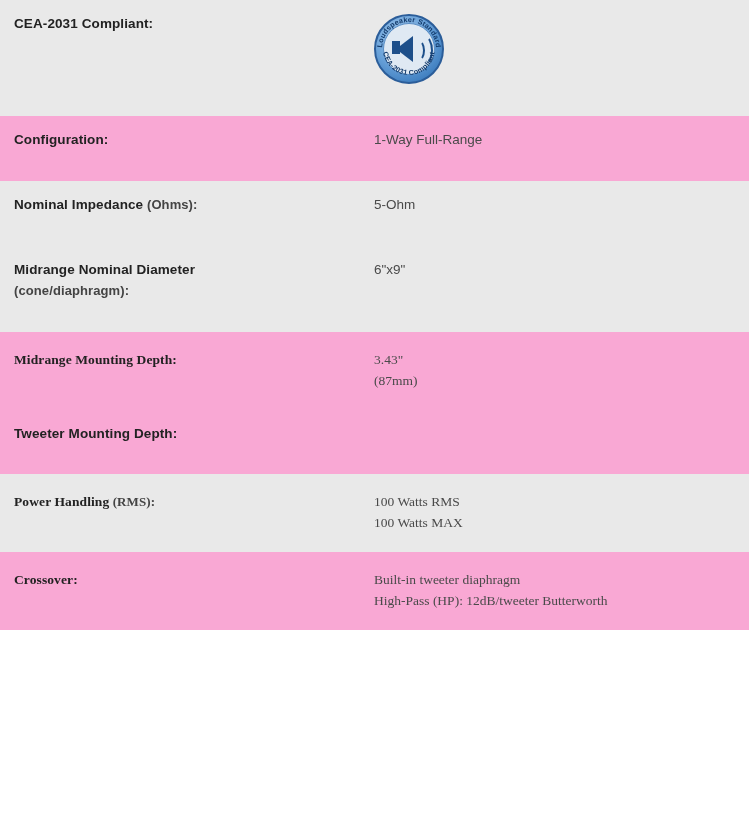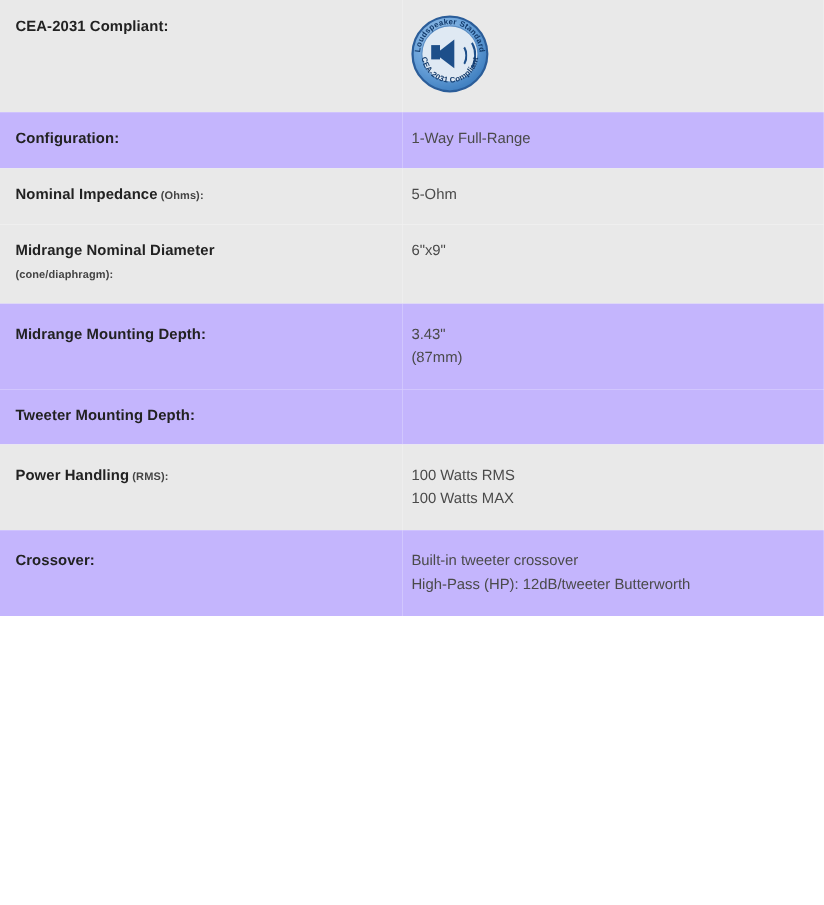--- a/index.html
+++ b/index.html
@@ -16,48 +16,48 @@
   }
   .spec-table {
     width: 749px;
     border-collapse: collapse;
     table-layout: fixed;
   }
   .spec-table tr.shaded {
     background: #e9e9e9;
   }
   .spec-table tr.plain {
-    background: #c4b5fd;
+    background: #f9a8d4;
   }
   .spec-table td {
     vertical-align: top;
-    padding: 14px 12px 16px 14px;
+    padding: 14px 12px 30px 14px;
     font-size: 13.5px;
     line-height: 1.55;
   }
   .spec-table td.label {
     width: 340px;
     font-weight: bold;
     color: #222222;
     letter-spacing: 0.1px;
   }
   .spec-table td.value {
     color: #4a4a4a;
     padding-left: 8px;
   }
   .label .sub {
-    font-size: 10px;
+    font-size: 13px;
     font-weight: bold;
     color: #444444;
   }
   .value-line {
     display: block;
     white-space: pre;
   }
-  .row-tall td { padding-top: 18px; padding-bottom: 18px; }
+  .row-tall td { padding-top: 18px; padding-bottom: 18px; font-family: Liberation Serif, serif; }
   .badge-cell {
     padding-top: 8px;
     padding-bottom: 8px;
   }
   .cea-badge {
     position: relative;
     width: 74px;
     height: 72px;
     margin-left: 0px;
   }
@@ -177,18 +177,18 @@
       <tr class="shaded row-tall">
         <td class="label"><span>Power Handling</span><span class="sub"> (RMS):</span></td>
         <td class="value">
           <span class="value-line">100 Watts RMS</span>
           <span class="value-line">100 Watts MAX</span>
         </td>
       </tr>
       <tr class="plain row-tall">
         <td class="label"><span>Crossover:</span></td>
         <td class="value">
-          <span class="value-line">Built-in tweeter crossover</span>
+          <span class="value-line">Built-in tweeter diaphragm</span>
           <span class="value-line">High-Pass (HP): 12dB/tweeter Butterworth</span>
         </td>
       </tr>
     </tbody>
 </table>
 
 </body></html>

